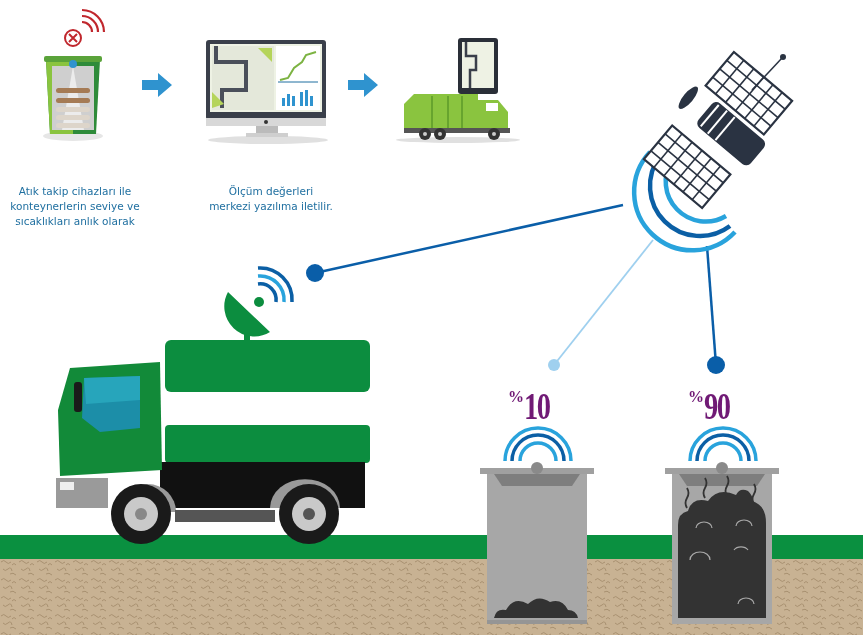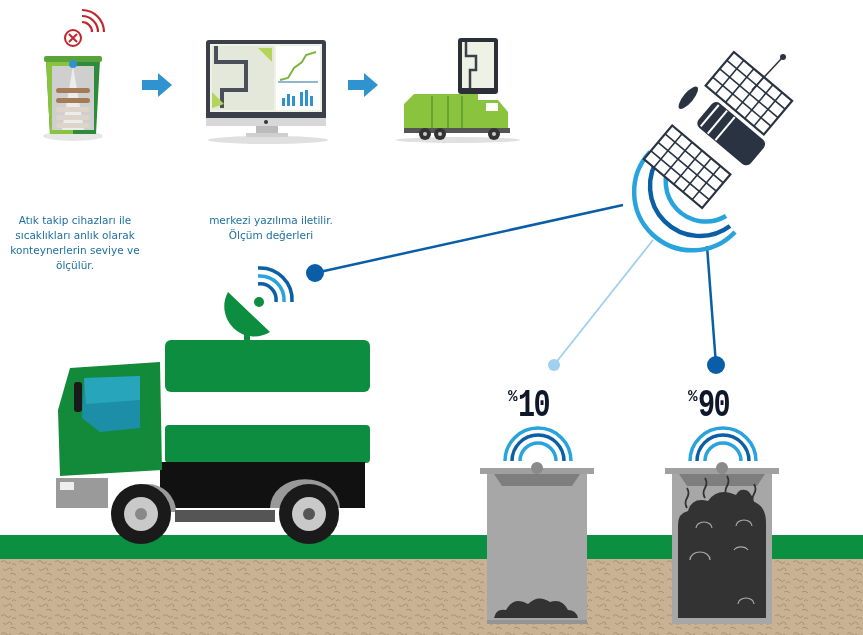--- a/index.html
+++ b/index.html
@@ -1,18 +1,18 @@
 <!DOCTYPE html>
 <html><head>
 <meta charset="utf-8">
 <style>
   html,body{margin:0;padding:0;background:#fff;}
   body{width:863px;height:635px;position:relative;overflow:hidden;font-family:"Liberation Sans",sans-serif;}
-  .step-text{position:absolute;color:#1f6fa0;font-size:11.5px;line-height:15px;text-align:center;font-family:"DejaVu Sans",sans-serif;font-size:10.5px;margin-top:29px;}
-  .pct{position:absolute;font-family:Liberation Mono, monospace;color:#0f172a;font-weight:bold;}
+  .step-text{position:absolute;color:#1f6fa0;font-size:11.5px;line-height:15px;text-align:center;font-family:"DejaVu Sans",sans-serif;font-size:10.5px;}
+  .pct{position:absolute;font-family:Liberation Serif, serif;color:#701a75;font-weight:bold;}
   .pct .sym{font-size:16px;vertical-align:top;position:relative;top:4px;}
   .pct .num{font-size:38px;letter-spacing:-2px;transform:scaleX(0.75);display:inline-block;transform-origin:left;}
   svg{position:absolute;left:0;top:0;}
 </style>
 </head>
 <body>
 
 <svg width="863" height="635" viewBox="0 0 863 635">
   <defs>
     <pattern id="soilpat" width="18" height="18" patternUnits="userSpaceOnUse">
@@ -210,27 +210,26 @@
       <path d="M687 508 q-3 -5 0 -10 q3 -5 0 -10"></path>
         <path d="M705 498 q-3 -5 0 -10 q3 -5 0 -10"></path>
       <path d="M727 496 q-3 -5 0 -10 q3 -5 0 -10"></path>
         <path d="M754 504 q-3 -5 0 -10 q3 -5 0 -10"></path>
     </g>
   </g>
 </svg>
 
 <div class="step-text" style="left:0;top:184px;width:150px;">
   <div>Atık takip cihazları ile</div>
+  <div>konteynerlerin seviye ve</div>
   <div>sıcaklıkları anlık olarak</div>
-  <div>konteynerlerin seviye ve</div>
-  <div>ölçülür.</div>
 </div>
 <div class="step-text" style="left:196px;top:184px;width:150px;">
+  <div>Ölçüm değerleri</div>
   <div>merkezi yazılıma iletilir.</div>
-  <div>Ölçüm değerleri</div>
 </div>
 <div class="step-text" style="left:378px;top:184px;width:160px;">
 </div>
 
 <div class="pct" style="left:508px;top:384px;">
   <span class="sym">%</span><span class="num">10</span>
 </div>
 <div class="pct" style="left:688px;top:384px;text-align:center;">
   <span class="sym">%</span><span class="num">90</span>
 </div>

